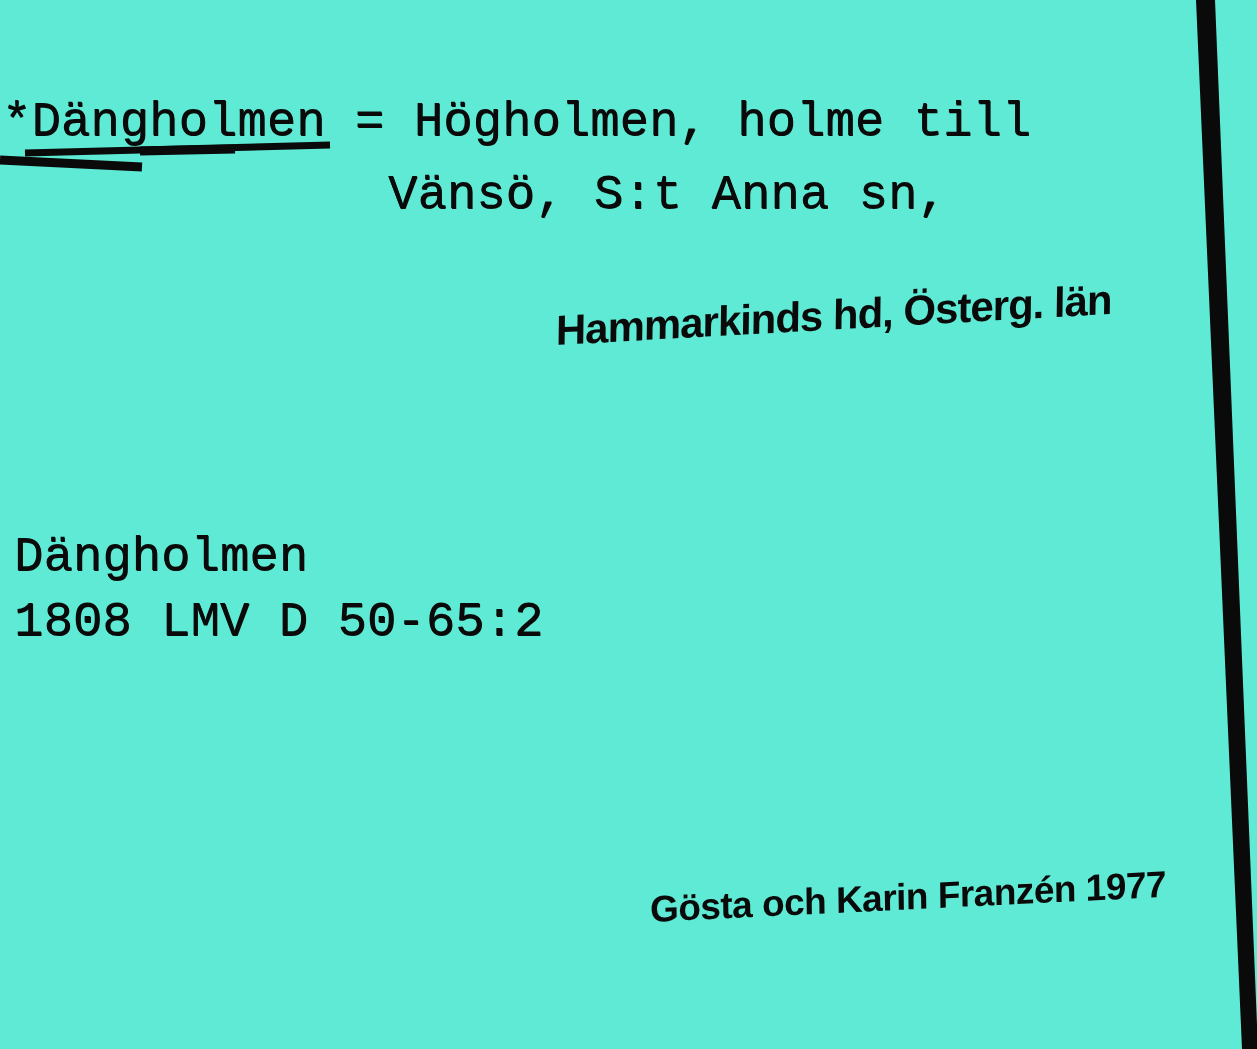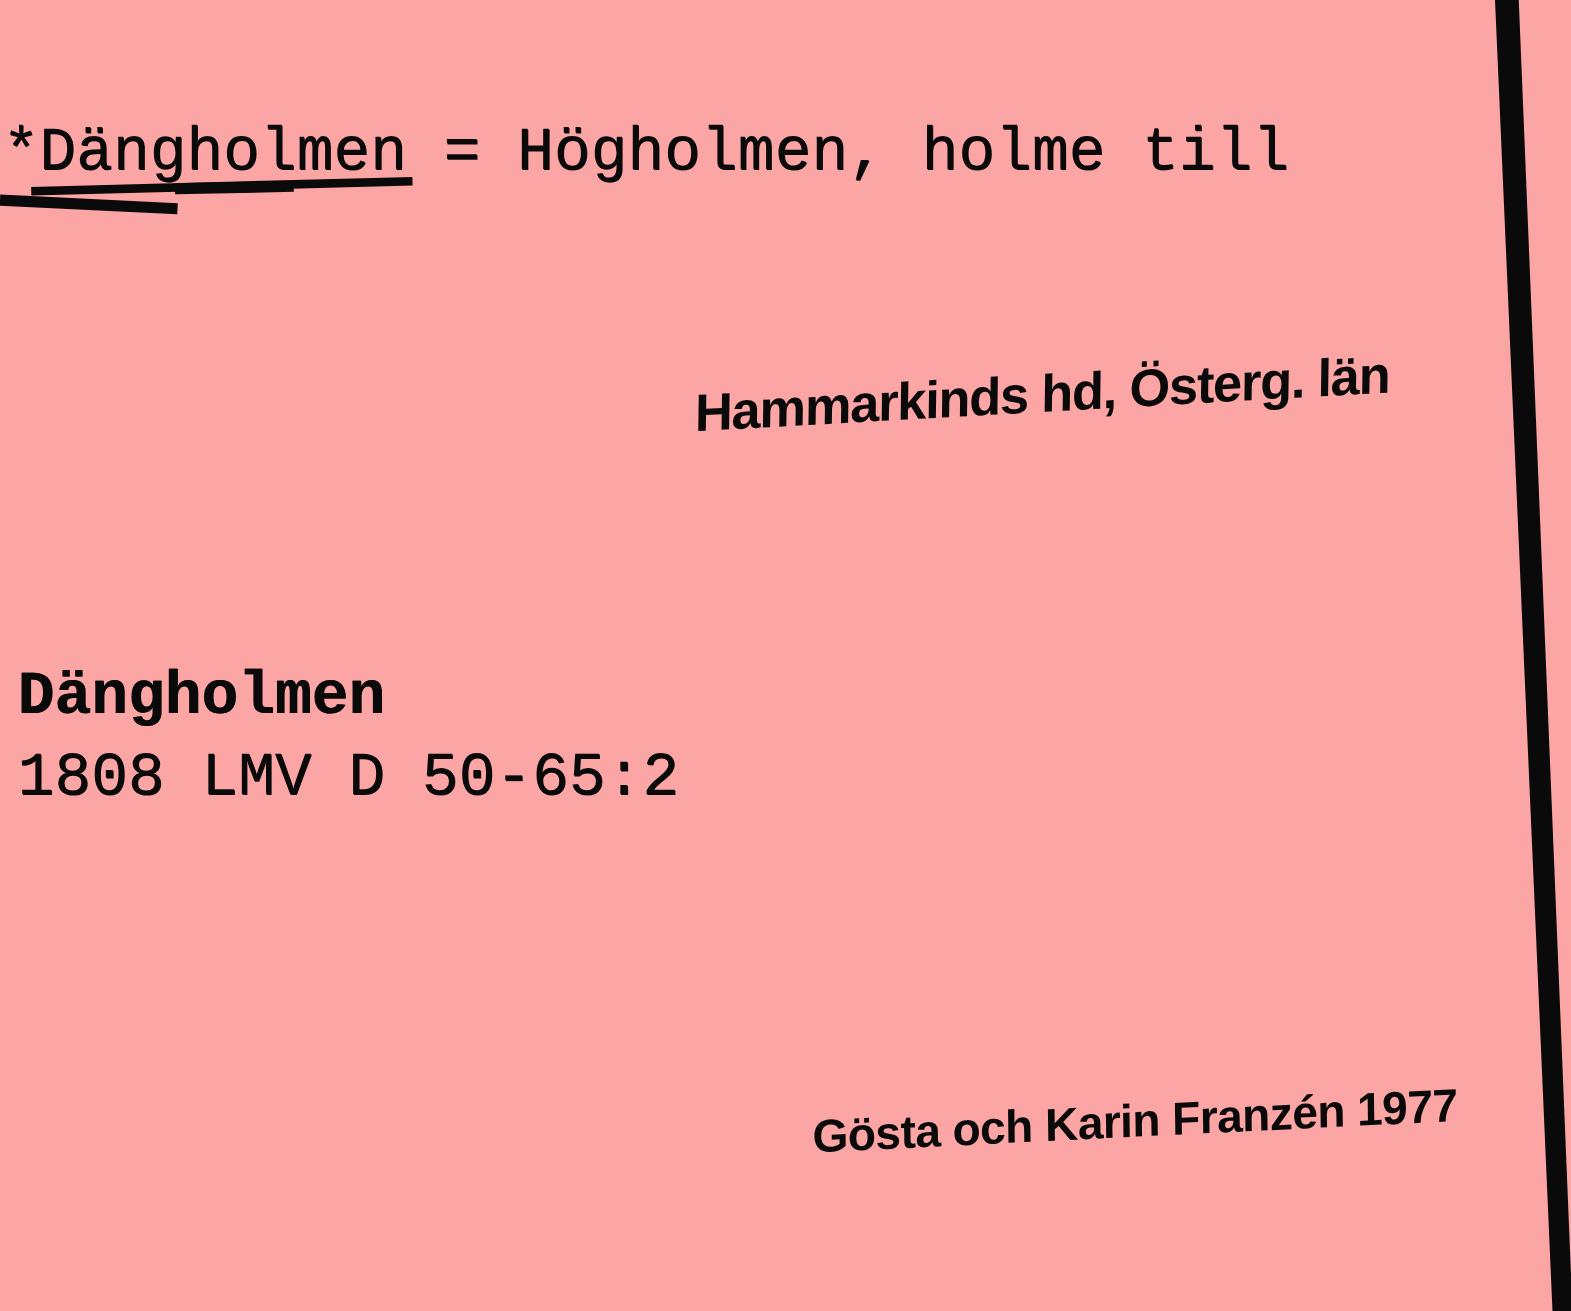--- a/index.html
+++ b/index.html
@@ -10,37 +10,37 @@
   body {
     width: 1257px;
     height: 1049px;
     overflow: hidden;
     position: relative;
     font-family: "Liberation Mono", monospace;
   }
   .card {
     position: absolute;
     inset: 0;
-    background: #fca5a5;
+    background: #5eead4;
     color: #0a0a0a;
   }
   
   .tw {
     position: absolute;
     font-family: "Liberation Mono", "DejaVu Sans Mono", monospace;
     font-size: 49px;
     line-height: 1;
     letter-spacing: 0px;
     color: #0a0a0a;
     white-space: pre;
     text-shadow: 0.6px 0.6px 0 #0a0a0a;
   }
   .line1 { left: 2px;   top: 98px;  }
   .line2 { left: 388px; top: 171px; }
-  .ref-name   { left: 14px; top: 533px; font-weight: bold; }
+  .ref-name   { left: 14px; top: 533px; }
   .ref-source { left: 14px; top: 598px; }
   
   .stamp {
     position: absolute;
     font-family: "Liberation Sans", "DejaVu Sans", sans-serif;
     font-weight: 700;
     color: #0a0a0a;
     line-height: 1.2;
     white-space: pre;
     transform-origin: 0 50%;
@@ -65,20 +65,21 @@
     pointer-events: none;
   }
 </style>
 </head>
 <body>
 
 <div class="card">
 
   <div class="tw line1"><span>*Dängholmen</span><span> = Högholmen, holme till</span></div>
 
+  <div class="tw line2">Vänsö, S:t Anna sn,</div>
 
   <div class="stamp stamp1">Hammarkinds hd, Österg. län</div>
 
   <div class="tw ref-name">Dängholmen</div>
   <div class="tw ref-source">1808 LMV D 50-65:2</div>
 
   <div class="stamp stamp2">Gösta och Karin Franzén 1977</div>
 
   <svg class="overlay-svg" viewBox="0 0 1257 1049">
     <g>

